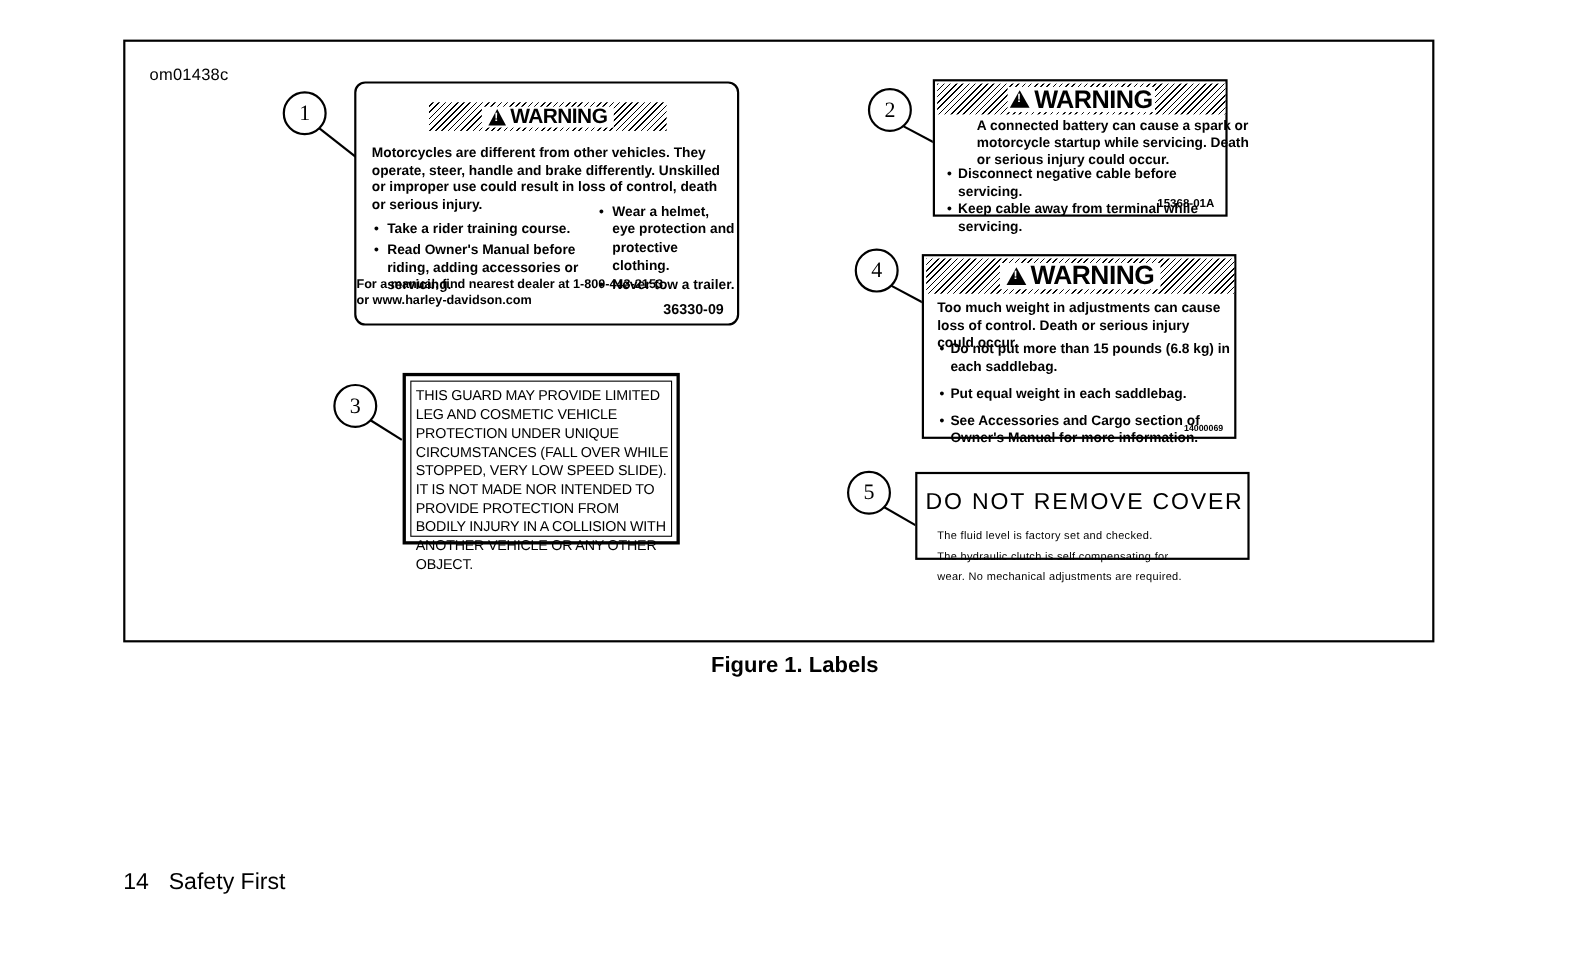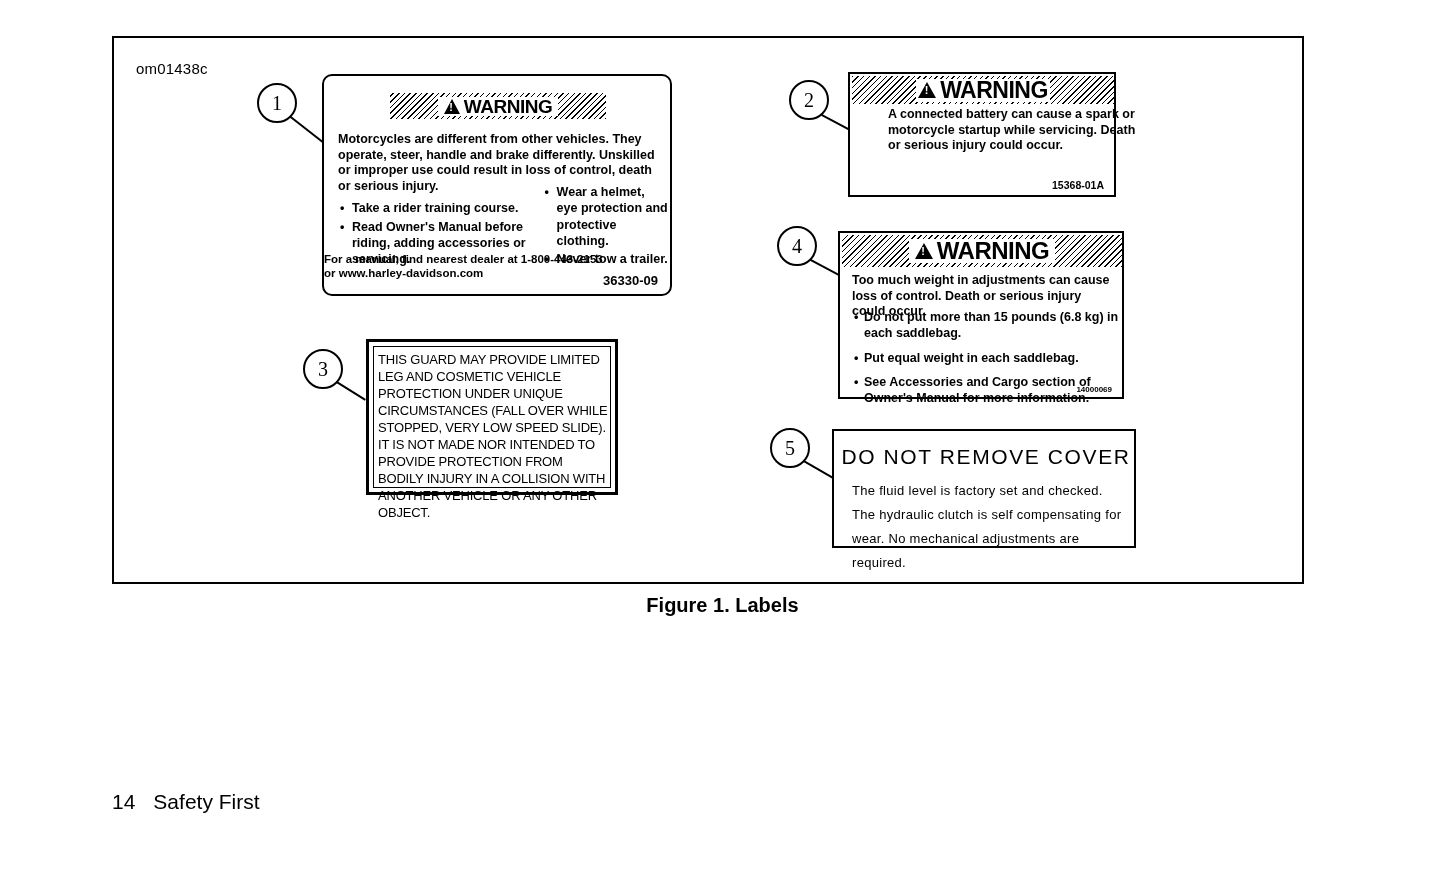--- a/index.html
+++ b/index.html
@@ -348,38 +348,38 @@
     line-height: 1.31;
     font-family: "Liberation Sans", sans-serif;
     letter-spacing: -0.2px;
   }
 
   
   #label-5 {
     left: 830px;
     top: 427px;
     width: 304px;
-    height: 119px;
+    height: 80px;
   }
   #l5-title {
     position: absolute;
     left: 0;
     top: 14px;
     width: 304px;
     text-align: center;
     font-size: 21px;
     font-family: "Liberation Sans", sans-serif;
     letter-spacing: 1.6px;
   }
   #l5-body {
     position: absolute;
     left: 18px;
     top: 48px;
     width: 272px;
-    font-size: 13px;
+    font-size: 10px;
     line-height: 1.85;
     font-family: "Liberation Sans", sans-serif;
     letter-spacing: 0.3px;
   }
 </style>
 </head>
 <body>
 
 <div id="figure-frame">
 
@@ -425,20 +425,24 @@
   <div class="label-box" id="label-2" style="left:734px; top:34px;">
     <div class="banner-wrap">
       <div class="warn-banner">
         <span class="warn-inner">
           <span class="warn-tri"></span>
           <span class="warn-word">WARNING</span>
         </span>
       </div>
     </div>
     <div id="l2-para">A connected battery can cause a spark or motorcycle startup while servicing. Death or serious injury could occur.</div>
+    <ul id="l2-list">
+      <li>Disconnect negative cable before servicing.</li>
+      <li>Keep cable away from terminal while servicing.</li>
+    </ul>
     <div id="l2-partno">15368-01A</div>
   </div>
 
   <div class="callout" style="left:663px; top:188px;">
     <span>4</span>
   </div>
   <div class="leader" style="left:697px; top:221px; width:34px; transform:rotate(28deg);"></div>
 
   <div class="label-box" id="label-4" style="left:724px; top:193px;">
     <div class="banner-wrap">

